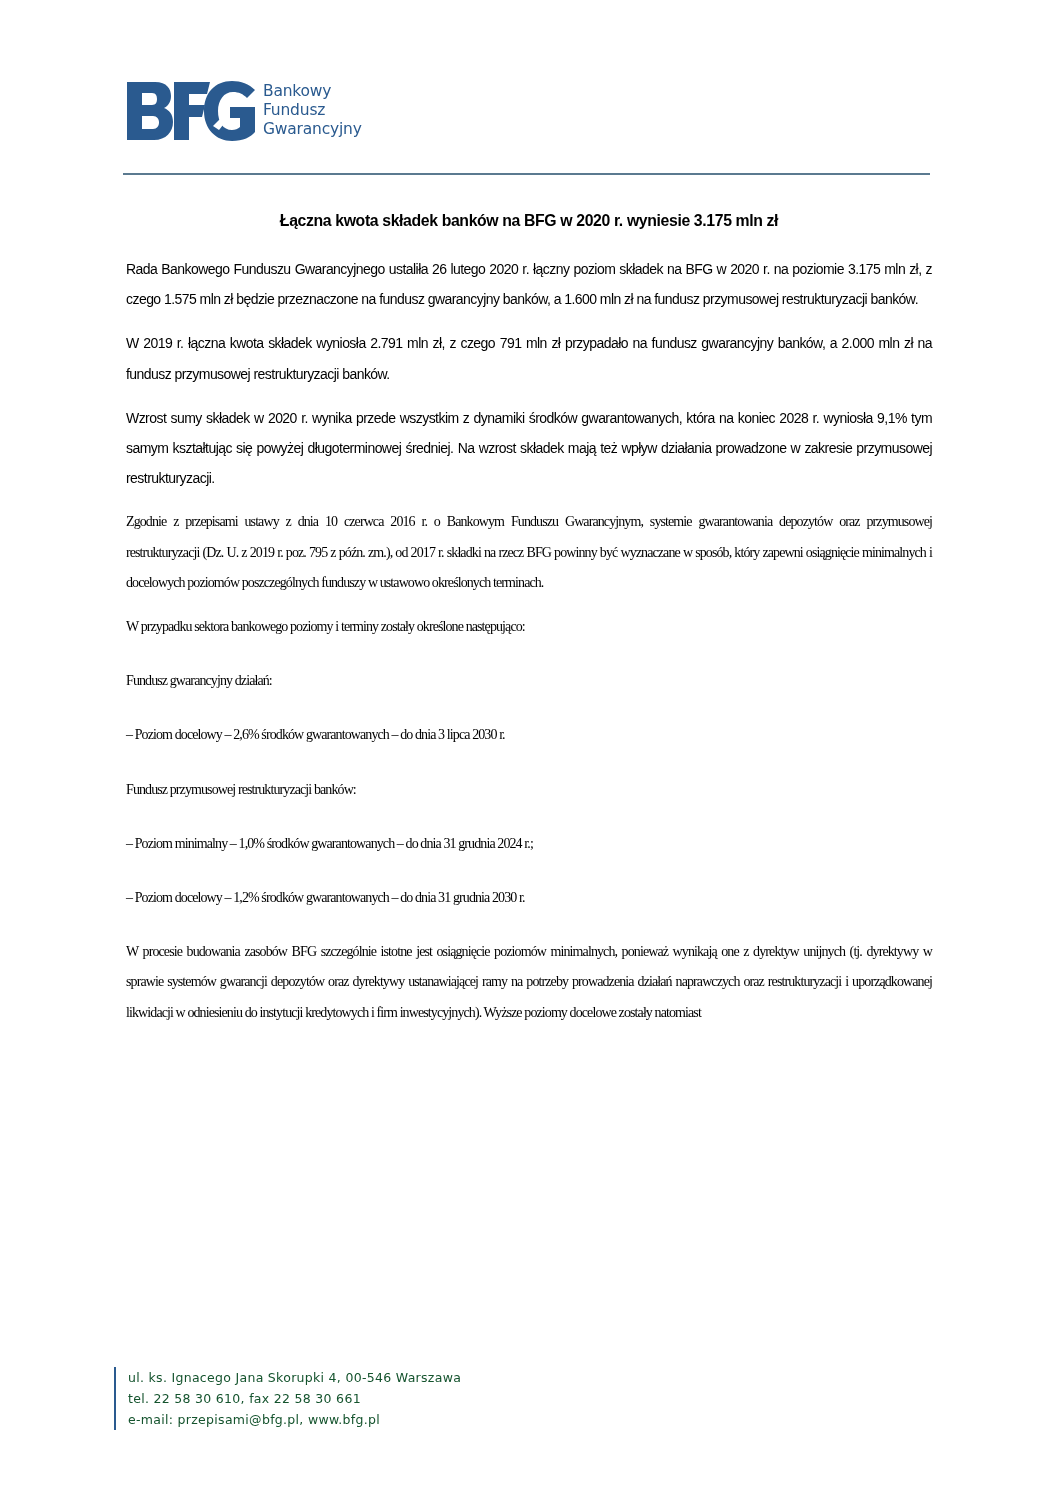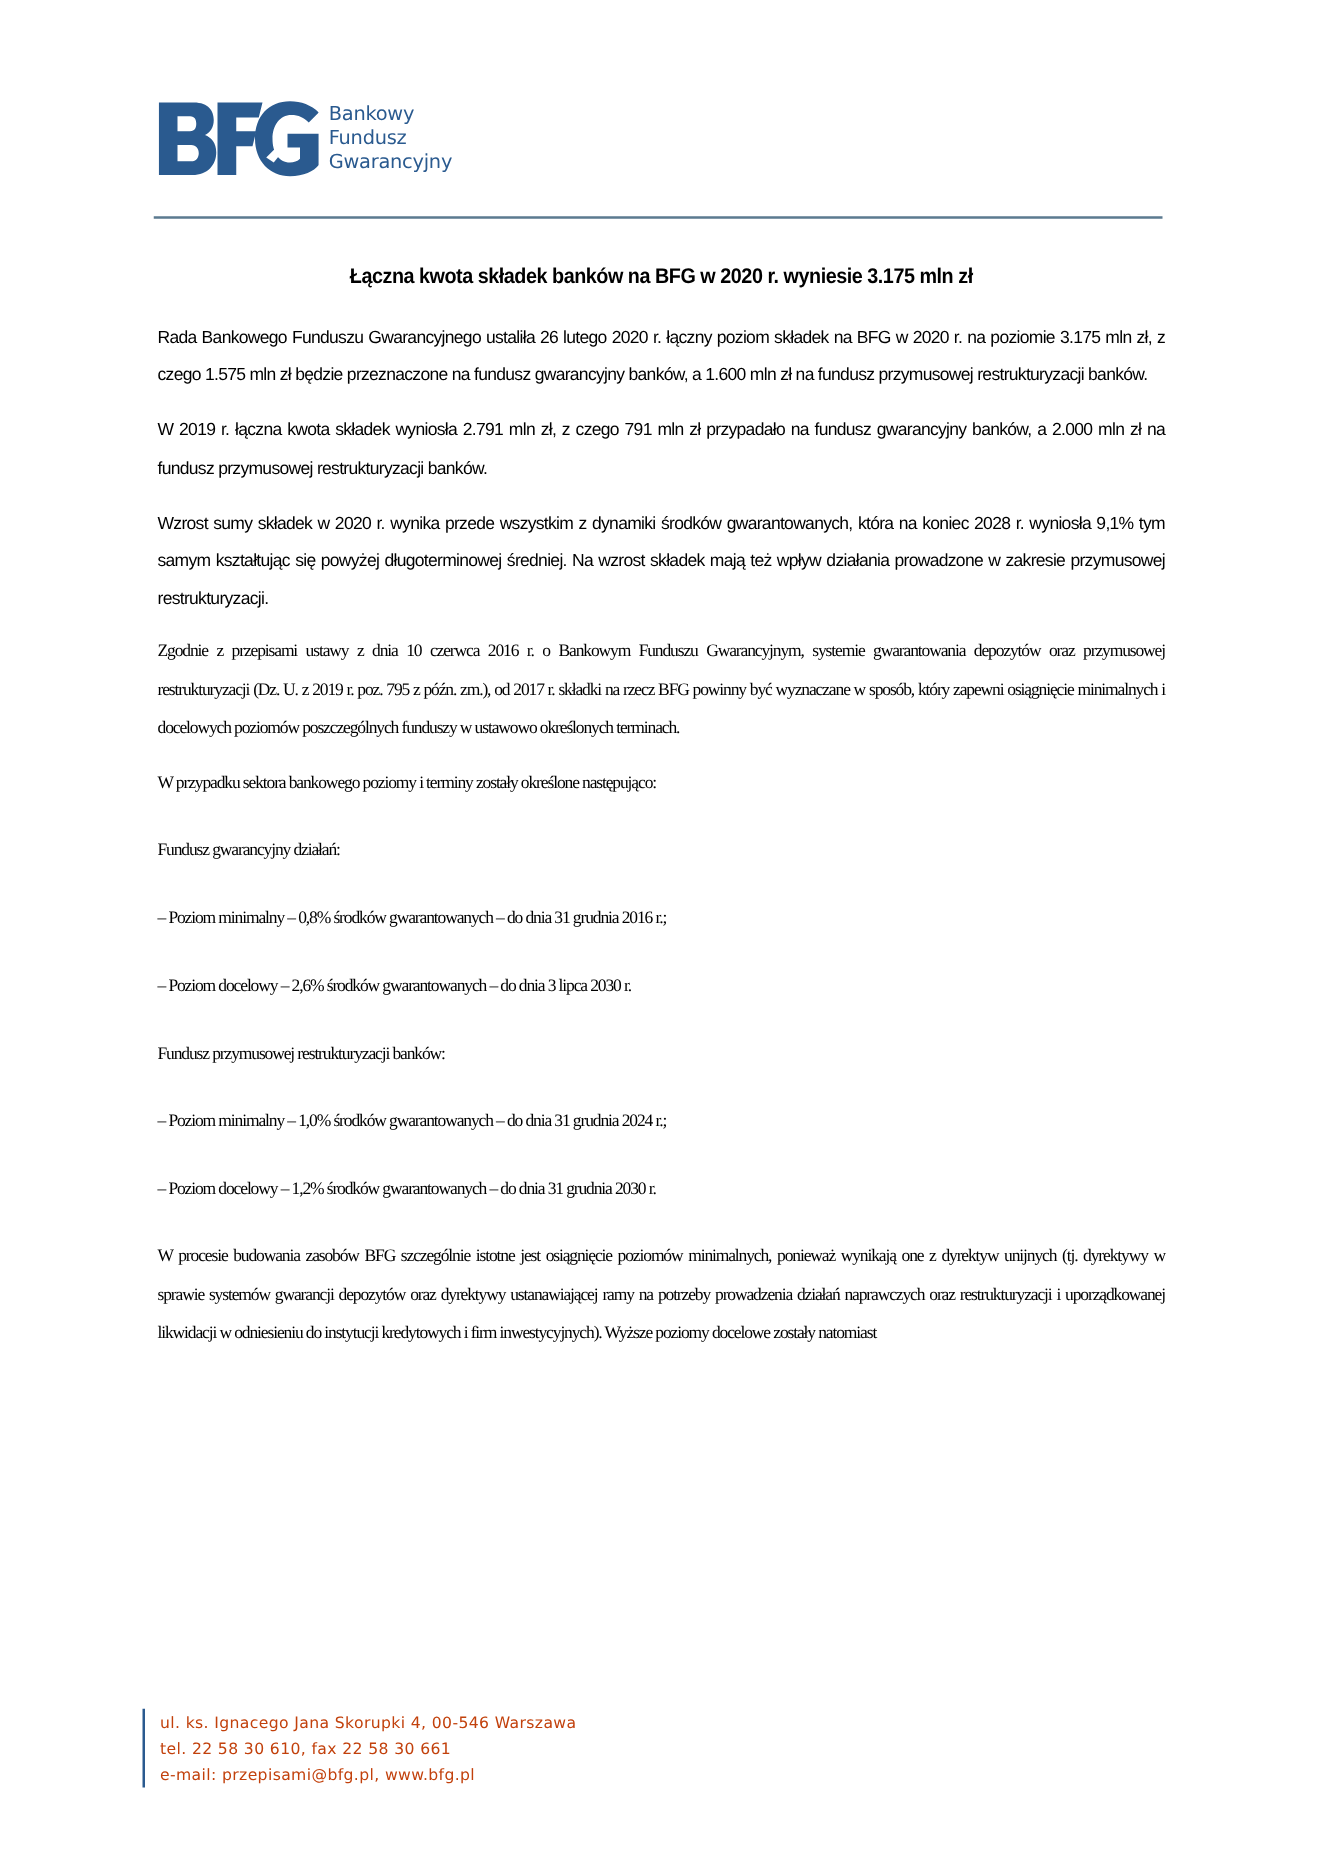--- a/index.html
+++ b/index.html
@@ -12,21 +12,21 @@
     .header-rule { position: absolute; left: 123px; top: 173px; width: 807px; height: 2px; background: #5b7a90; }
     .title { position: absolute; left: 0; width: 1058px; top: 211px; text-align: center;
              font-family: "Liberation Sans Narrow", "Liberation Sans", sans-serif; font-weight: bold;
              font-size: 17px; letter-spacing: -0.4px; transform: scaleX(0.93); transform-origin: center; }
     .body { position: absolute; left: 126px; top: 254px; width: 806px; }
     .p { font-size: 14px; line-height: 30.2px; text-align: justify; margin: 0 0 14px 0;
          letter-spacing: -0.55px; word-spacing: 0px; }
     .p.tight { letter-spacing: -0.9px; font-family: Liberation Serif, serif; }
     .p.single { margin-bottom: 24px; }
     .footer { position: absolute; left: 114px; top: 1367px; border-left: 2px solid #2a5a8f;
-              padding-left: 12px; color: #c2410c; font-family: "DejaVu Sans", sans-serif;
+              padding-left: 12px; color: #14532d; font-family: "DejaVu Sans", sans-serif;
               font-size: 12.5px; line-height: 21px; letter-spacing: 0.3px; }
     .footer div { white-space: nowrap; }
   </style>
 </head>
 <body>
 
 <div class="logo">
   <svg class="logo-mark" viewBox="0 0 128 62">
 
     <path fill="#2a5a8f" d="M0 2 H28 C40 2 44 9 44 16 C44 22 41 26 37 28 C42 30 46 34 46 42 C46 52 39 60 27 60 H0 Z
@@ -49,21 +49,20 @@
 
 <div class="title">Łączna kwota składek banków na BFG w 2020 r. wyniesie 3.175 mln zł</div>
 
 <div class="body">
   <p class="p">Rada Bankowego Funduszu Gwarancyjnego ustaliła 26 lutego 2020 r. łączny poziom składek na BFG w 2020 r. na poziomie 3.175 mln zł, z czego 1.575 mln zł będzie przeznaczone na fundusz gwarancyjny banków, a 1.600 mln zł na fundusz przymusowej restrukturyzacji banków.</p>
   <p class="p">W 2019 r. łączna kwota składek wyniosła 2.791 mln zł, z czego 791 mln zł przypadało na fundusz gwarancyjny banków, a 2.000 mln zł na fundusz przymusowej restrukturyzacji banków.</p>
   <p class="p">Wzrost sumy składek w 2020 r. wynika przede wszystkim z dynamiki środków gwarantowanych, która na koniec 2028 r. wyniosła 9,1% tym samym kształtując się powyżej długoterminowej średniej. Na wzrost składek mają też wpływ działania prowadzone w zakresie przymusowej restrukturyzacji.</p>
   <p class="p tight">Zgodnie z przepisami ustawy z dnia 10 czerwca 2016 r. o Bankowym Funduszu Gwarancyjnym, systemie gwarantowania depozytów oraz przymusowej restrukturyzacji (Dz. U. z 2019 r. poz. 795  z późn. zm.), od 2017 r. składki na rzecz BFG powinny być wyznaczane w sposób, który zapewni osiągnięcie minimalnych i docelowych poziomów poszczególnych funduszy w ustawowo określonych terminach.</p>
   <p class="p tight single">W przypadku sektora bankowego poziomy i terminy zostały określone następująco:</p>
   <p class="p tight single">Fundusz gwarancyjny działań:</p>
-  <p class="p tight single">– Poziom minimalny – 0,8% środków gwarantowanych – do dnia 31 grudnia 2016 r.;</p>
   <p class="p tight single">– Poziom docelowy – 2,6% środków gwarantowanych – do dnia 3 lipca 2030 r.</p>
   <p class="p tight single">Fundusz przymusowej restrukturyzacji banków:</p>
   <p class="p tight single">– Poziom minimalny – 1,0% środków gwarantowanych – do dnia 31 grudnia 2024 r.;</p>
   <p class="p tight single">– Poziom docelowy – 1,2% środków gwarantowanych – do dnia 31 grudnia 2030 r.</p>
   <p class="p tight">W procesie budowania zasobów BFG szczególnie istotne jest osiągnięcie poziomów minimalnych, ponieważ wynikają one z dyrektyw unijnych (tj. dyrektywy w sprawie systemów gwarancji depozytów oraz dyrektywy ustanawiającej ramy na potrzeby prowadzenia działań naprawczych oraz restrukturyzacji i uporządkowanej likwidacji w odniesieniu do instytucji kredytowych i firm inwestycyjnych). Wyższe poziomy docelowe zostały natomiast</p>
 </div>
 
 <div class="footer">
   <div>ul. ks. Ignacego Jana Skorupki 4, 00-546 Warszawa</div>
   <div>tel. 22 58 30 610, fax 22 58 30 661</div>

